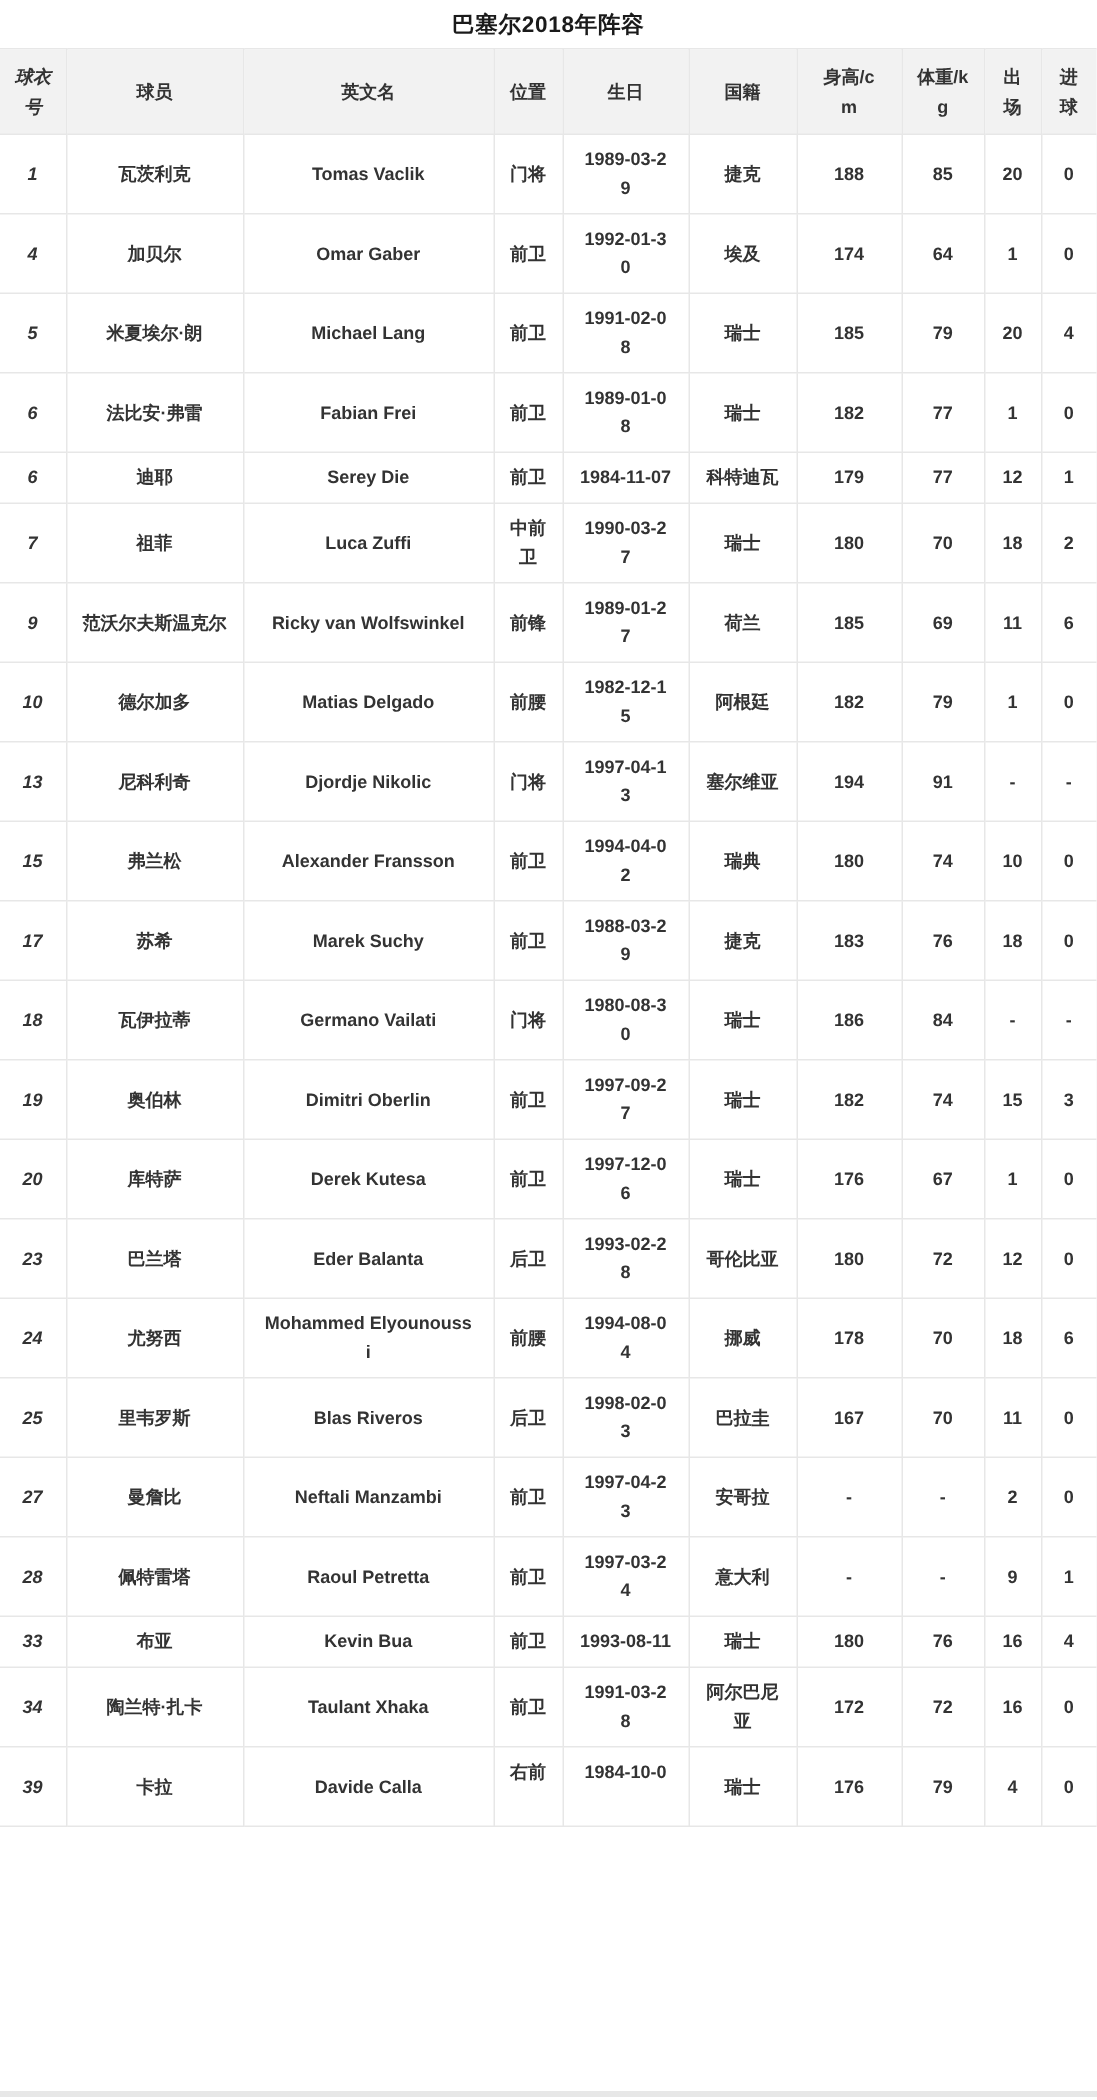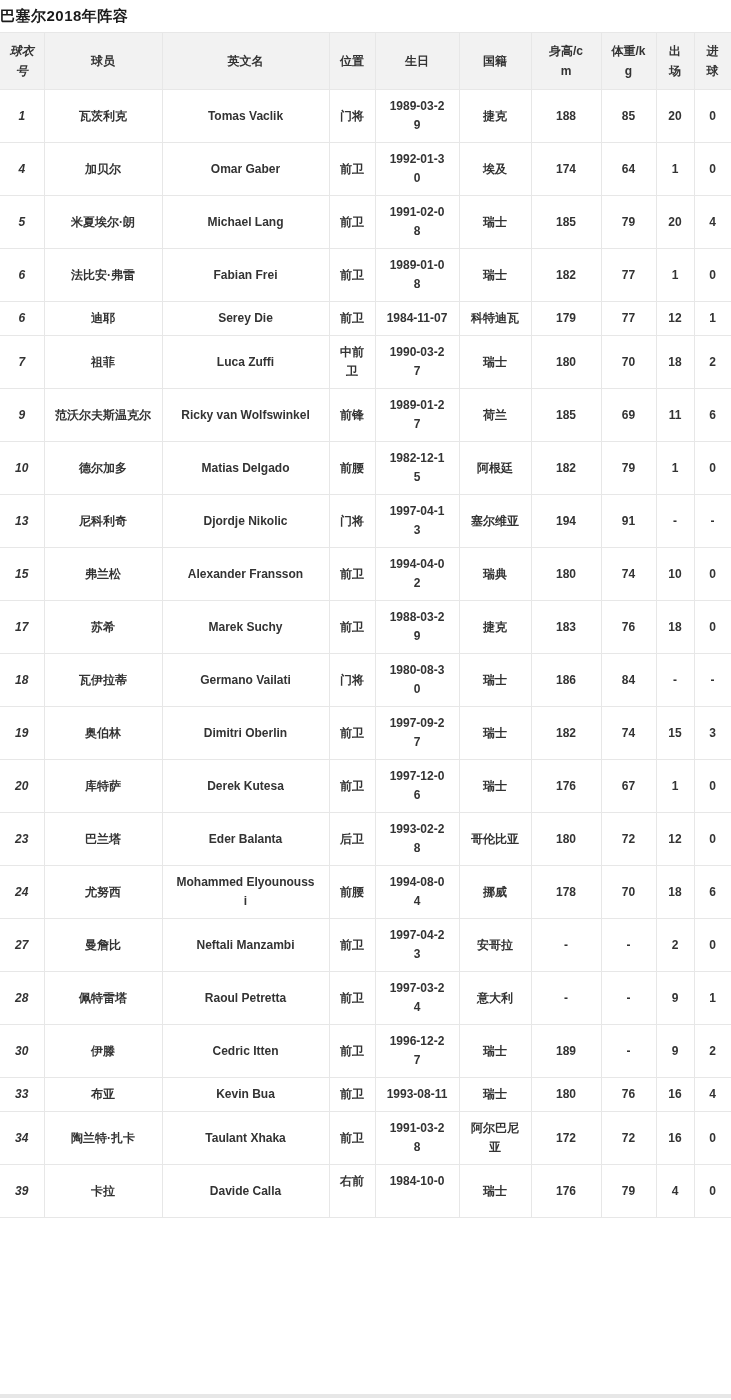--- a/index.html
+++ b/index.html
@@ -11,21 +11,21 @@
     width: 731px;
     height: 1400px;
     overflow: hidden;
     font-family: "Liberation Sans", sans-serif;
     color: #333333;
     position: relative;
   }
   .page-title {
     margin: 0;
     padding: 7px 0 6px 0;
-    text-align: left;
+    text-align: center;
     font-size: 15px;
     font-weight: bold;
     color: #1a1a1a;
     letter-spacing: 0.5px;
   }
   table.squad {
     border-collapse: collapse;
     table-layout: fixed;
     width: 731px;
   }
@@ -320,20 +320,33 @@
         <td>前腰</td>
         <td>1994-08-0
 4</td>
         <td>挪威</td>
         <td>178</td>
         <td>70</td>
         <td>18</td>
         <td>6</td>
       </tr>
       <tr>
+        <td>25</td>
+        <td>里韦罗斯</td>
+        <td>Blas Riveros</td>
+        <td>后卫</td>
+        <td>1998-02-0
+3</td>
+        <td>巴拉圭</td>
+        <td>167</td>
+        <td>70</td>
+        <td>11</td>
+        <td>0</td>
+      </tr>
+      <tr>
         <td>27</td>
         <td>曼詹比</td>
         <td>Neftali Manzambi</td>
         <td>前卫</td>
         <td>1997-04-2
 3</td>
         <td>安哥拉</td>
         <td>-</td>
         <td>-</td>
         <td>2</td>
@@ -344,33 +357,20 @@
         <td>佩特雷塔</td>
         <td>Raoul Petretta</td>
         <td>前卫</td>
         <td>1997-03-2
 4</td>
         <td>意大利</td>
         <td>-</td>
         <td>-</td>
         <td>9</td>
         <td>1</td>
-      </tr>
-      <tr>
-        <td>30</td>
-        <td>伊滕</td>
-        <td>Cedric Itten</td>
-        <td>前卫</td>
-        <td>1996-12-2
-7</td>
-        <td>瑞士</td>
-        <td>189</td>
-        <td>-</td>
-        <td>9</td>
-        <td>2</td>
       </tr>
       <tr>
         <td>33</td>
         <td>布亚</td>
         <td>Kevin Bua</td>
         <td>前卫</td>
         <td>1993-08-11</td>
         <td>瑞士</td>
         <td>180</td>
         <td>76</td>

